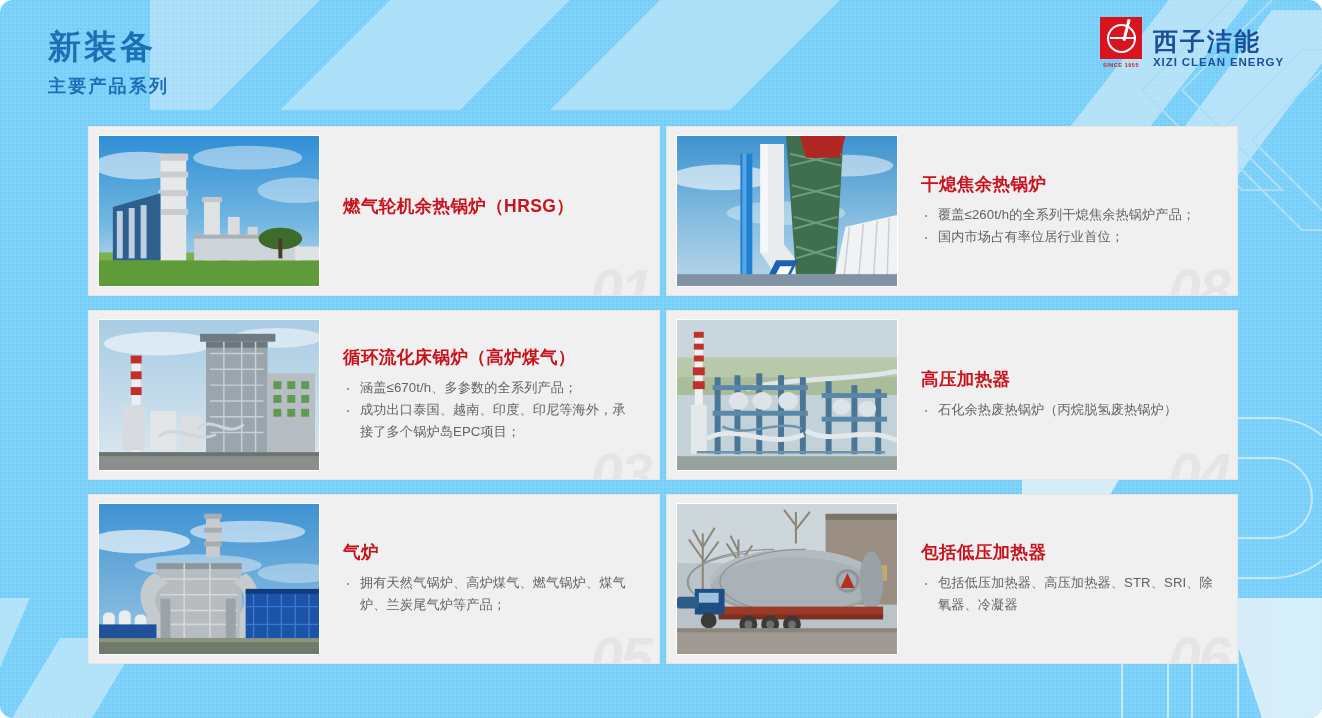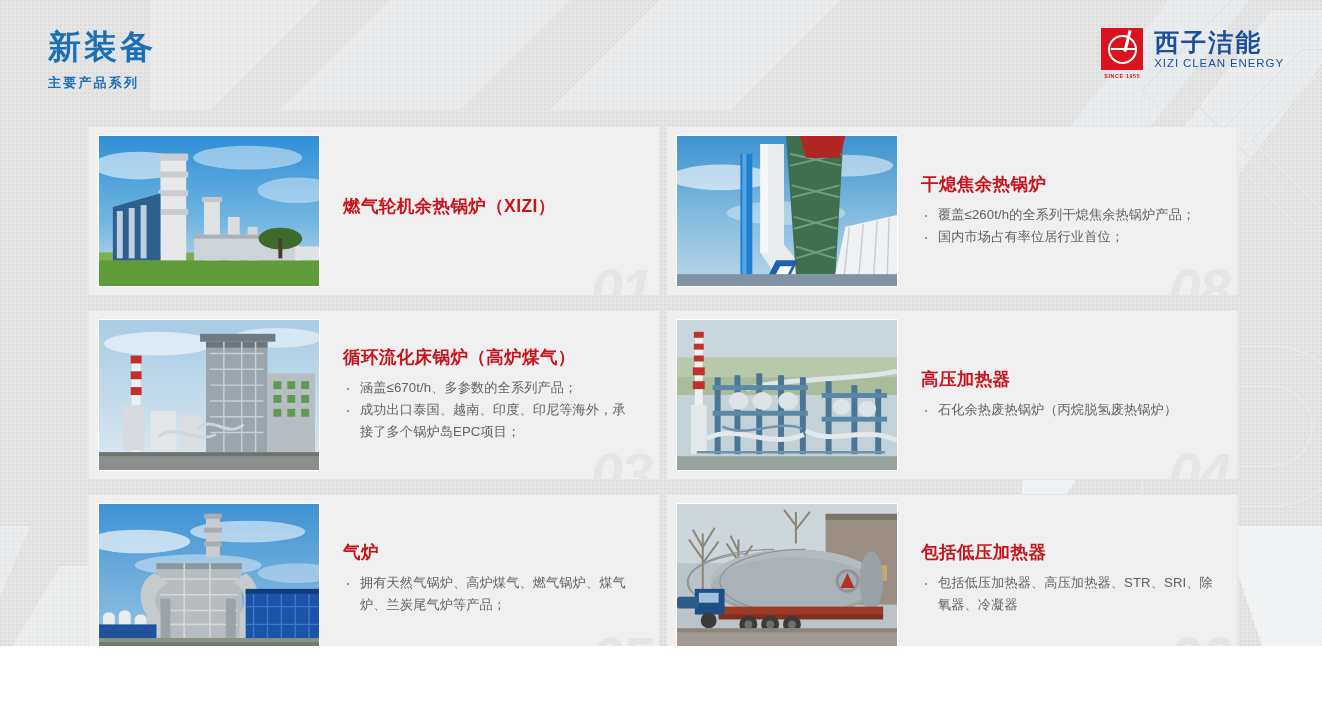--- a/index.html
+++ b/index.html
@@ -7,23 +7,24 @@
   html, body {
     width: 1322px;
     height: 718px;
     overflow: hidden;
     font-family: "Liberation Sans", "DejaVu Sans", sans-serif;
   }
 
   .slide {
     position: relative;
     width: 1322px;
-    height: 646px;
-    background: #e5e5e5;
+    height: 718px;
+    background: #7dd3fc;
     overflow: hidden;
+    border-radius: 13px;
   }
 
   
   .slide::before {
     content: "";
     position: absolute;
     inset: 0;
     background-image:
       radial-gradient(circle at 1px 1px, rgba(0,0,0,0.045) 0.9px, transparent 1px);
     background-size: 4px 4px;
@@ -88,33 +89,33 @@
   }
   .main-title {
     font-size: 33px;
     font-weight: bold;
     color: #1b6fb5;
     letter-spacing: 3px;
     line-height: 1.18;
   }
   .sub-title {
     margin-top: 7px;
-    font-size: 13px;
+    font-size: 18px;
     font-weight: bold;
     color: #1b6fb5;
     letter-spacing: 2.2px;
   }
 
   
   .logo {
     position: absolute;
     right: 38px;
-    top: 28px;
+    top: 17px;
     display: flex;
-    align-items: flex-start;
+    align-items: flex-end;
   }
   .logo-mark {
     width: 44px;
     display: flex;
     flex-direction: column;
     align-items: center;
   }
   .logo-square {
     width: 42px;
     height: 42px;
@@ -165,21 +166,21 @@
   .logo-cn {
     font-size: 25px;
     font-weight: bold;
     color: #1a4f9c;
     letter-spacing: 2px;
     line-height: 1.05;
   }
   .logo-en {
     margin-top: 2px;
     font-size: 11.5px;
-    font-weight: normal;
+    font-weight: bold;
     color: #1a4f9c;
     letter-spacing: 0.9px;
     white-space: nowrap;
   }
 
   
   .grid {
     position: absolute;
     left: 88px;
     top: 126px;
@@ -356,21 +357,21 @@
           <rect x="150" y="92" width="10" height="34" fill="#d3d7db"></rect>
           <rect x="96" y="100" width="106" height="26" fill="#cdd3d8"></rect>
           <rect x="96" y="100" width="106" height="4" fill="#a8b0b8"></rect>
 
           <ellipse cx="183" cy="104" rx="22" ry="11" fill="#3c6b2a"></ellipse>
           <rect x="181" y="104" width="4" height="20" fill="#4a3a26"></rect>
           <rect x="198" y="112" width="24" height="14" fill="#dfe3e6"></rect>
         </svg>
       </div>
       <div class="card-body">
-        <div class="card-title">燃气轮机余热锅炉（XIZI）</div>
+        <div class="card-title">燃气轮机余热锅炉（HRSG）</div>
       </div>
     </div>
 
     <div class="card">
       <div class="card-wm">08</div>
       <div class="card-photo">
         <svg viewBox="0 0 222 152" preserveAspectRatio="none">
           <defs>
               <linearGradient id="sky2" x1="0" y1="0" x2="0" y2="1">
             <stop offset="0%" stop-color="#3e92cf"></stop>

